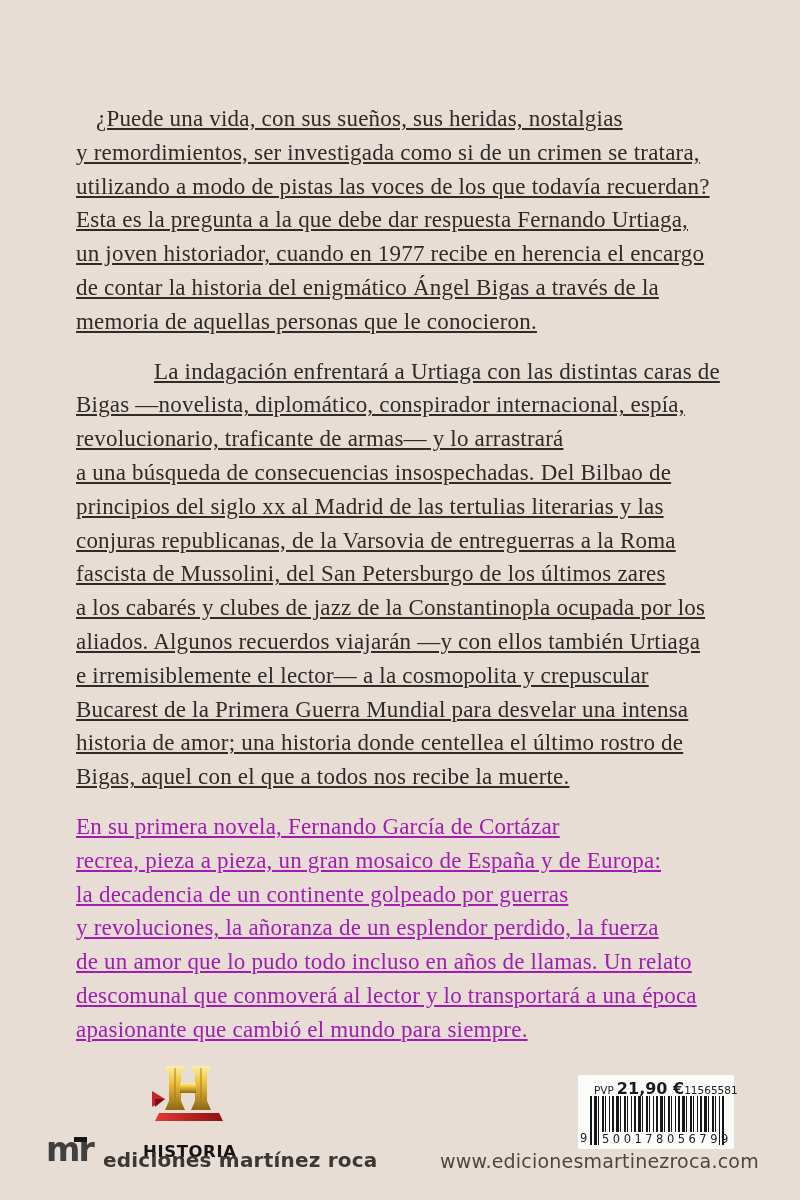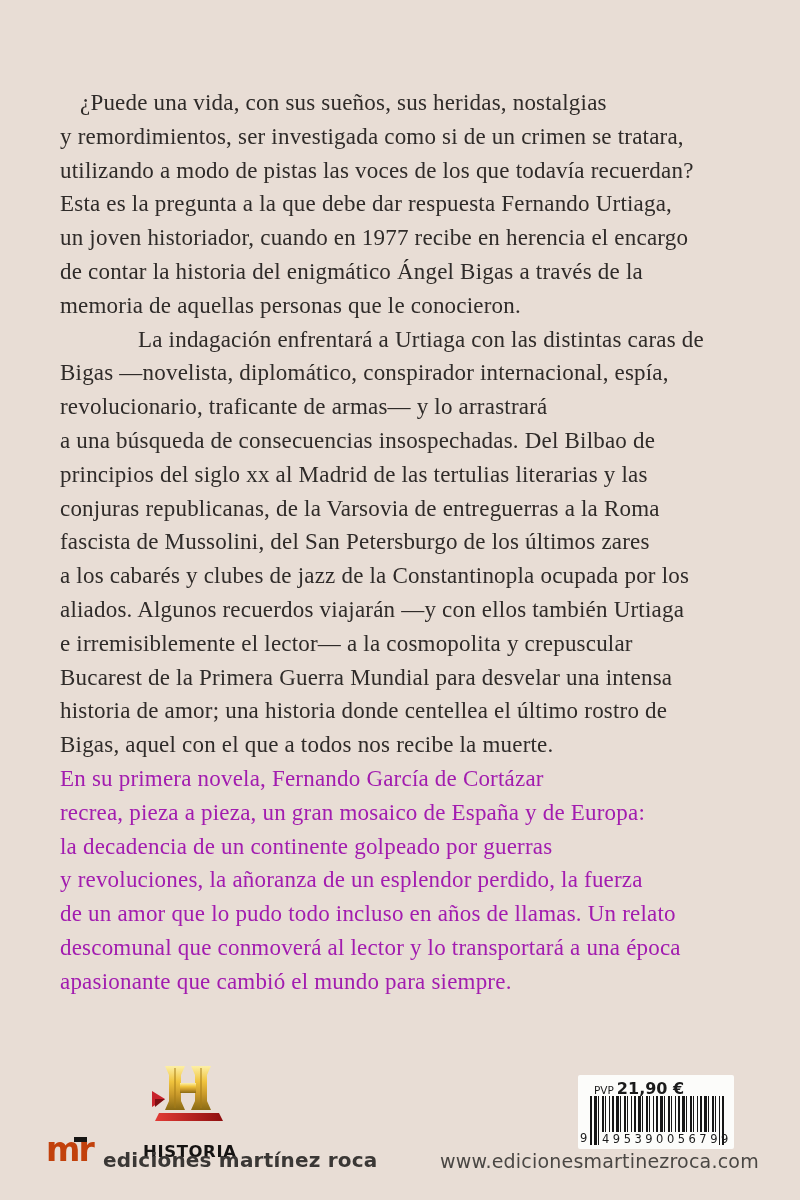--- a/index.html
+++ b/index.html
@@ -7,25 +7,26 @@
     position:relative;
     width:800px;height:1200px;
     background:#e8ddd5;
     overflow:hidden;
     font-family:"Liberation Serif", serif;
     color:#2f2b29;
   }
   
   .synopsis{position:absolute;left:60px;top:86px;width:710px;}
   .para{
-    margin:0;
+    margin:16px;
     font-size:23px;
     line-height:33.8px;
     white-space:pre;
     letter-spacing:0.2px;
+    text-decoration:underline;
   }
   .para-1{text-indent:20px;}
   .para-2{text-indent:78px;}
   .para-highlight{
     text-indent:0;
     text-align:left;
     color:#a21caf;
   }
 
   
@@ -36,38 +37,38 @@
     font-weight:bold;font-size:16.5px;letter-spacing:0.6px;
     color:#151312;margin-top:18px;
   }
 
   
   .publisher-row{position:absolute;left:46px;top:1133px;height:46px;}
   .mr-wrap{position:absolute;left:0;top:0;}
   .mr-text{
     font-family:"DejaVu Sans", sans-serif;
     font-weight:bold;font-size:33px;line-height:1;
-    letter-spacing:-2px;color:#c2410c;
+    letter-spacing:-2px;color:#404040;
   }
   .mr-macron{position:absolute;left:28px;top:4px;width:13px;height:4.5px;background:#161514;}
   .publisher-name{
     position:absolute;left:57px;top:15px;
     font-family:"DejaVu Sans", sans-serif;
     font-size:20px;color:#3a3735;letter-spacing:0.2px;white-space:nowrap;font-weight:bold;
   }
 
   
   .barcode-box{
     position:absolute;left:578px;top:1075px;width:156px;height:74px;
     background:#fcfcfa;border-radius:2px;
     font-family:"DejaVu Sans", sans-serif;color:#1b1b1b;
   }
   .price-row{
     display:flex;justify-content:space-between;align-items:baseline;
-    padding:4px 8px 0 16px;font-size:10.5px;white-space:nowrap;flex-direction:column;
+    padding:4px 8px 0 16px;font-size:10.5px;white-space:nowrap;
   }
   .price-group{display:flex;align-items:baseline;gap:3px;}
   .price-value{font-weight:bold;font-size:16px;}
   .edition-code{font-size:10.5px;}
   .bars-wrap{position:absolute;left:12px;right:8px;top:21px;bottom:4px;}
   .bars{
     position:absolute;inset:0;
     background:repeating-linear-gradient(90deg,
       #161616 0 2px, #fcfcfa 2px 4px,
       #161616 4px 7px, #fcfcfa 7px 8px,
@@ -172,21 +173,21 @@
       <span class="price-group">
         <span>PVP</span>
         <span class="price-value">21,90 €</span>
       </span>
       <span class="edition-code">11565581</span>
     </div>
     <div class="bars-wrap">
       <div class="bars"></div>
       <span class="ean-prefix">9</span>
       <div class="ean-strip">
-        <span>495390</span>
+        <span>500178</span>
         <span>056799</span>
       </div>
     </div>
   </div>
 
   <div class="website">www.edicionesmartinezroca.com</div>
 
 </div>
 
 </body></html>

